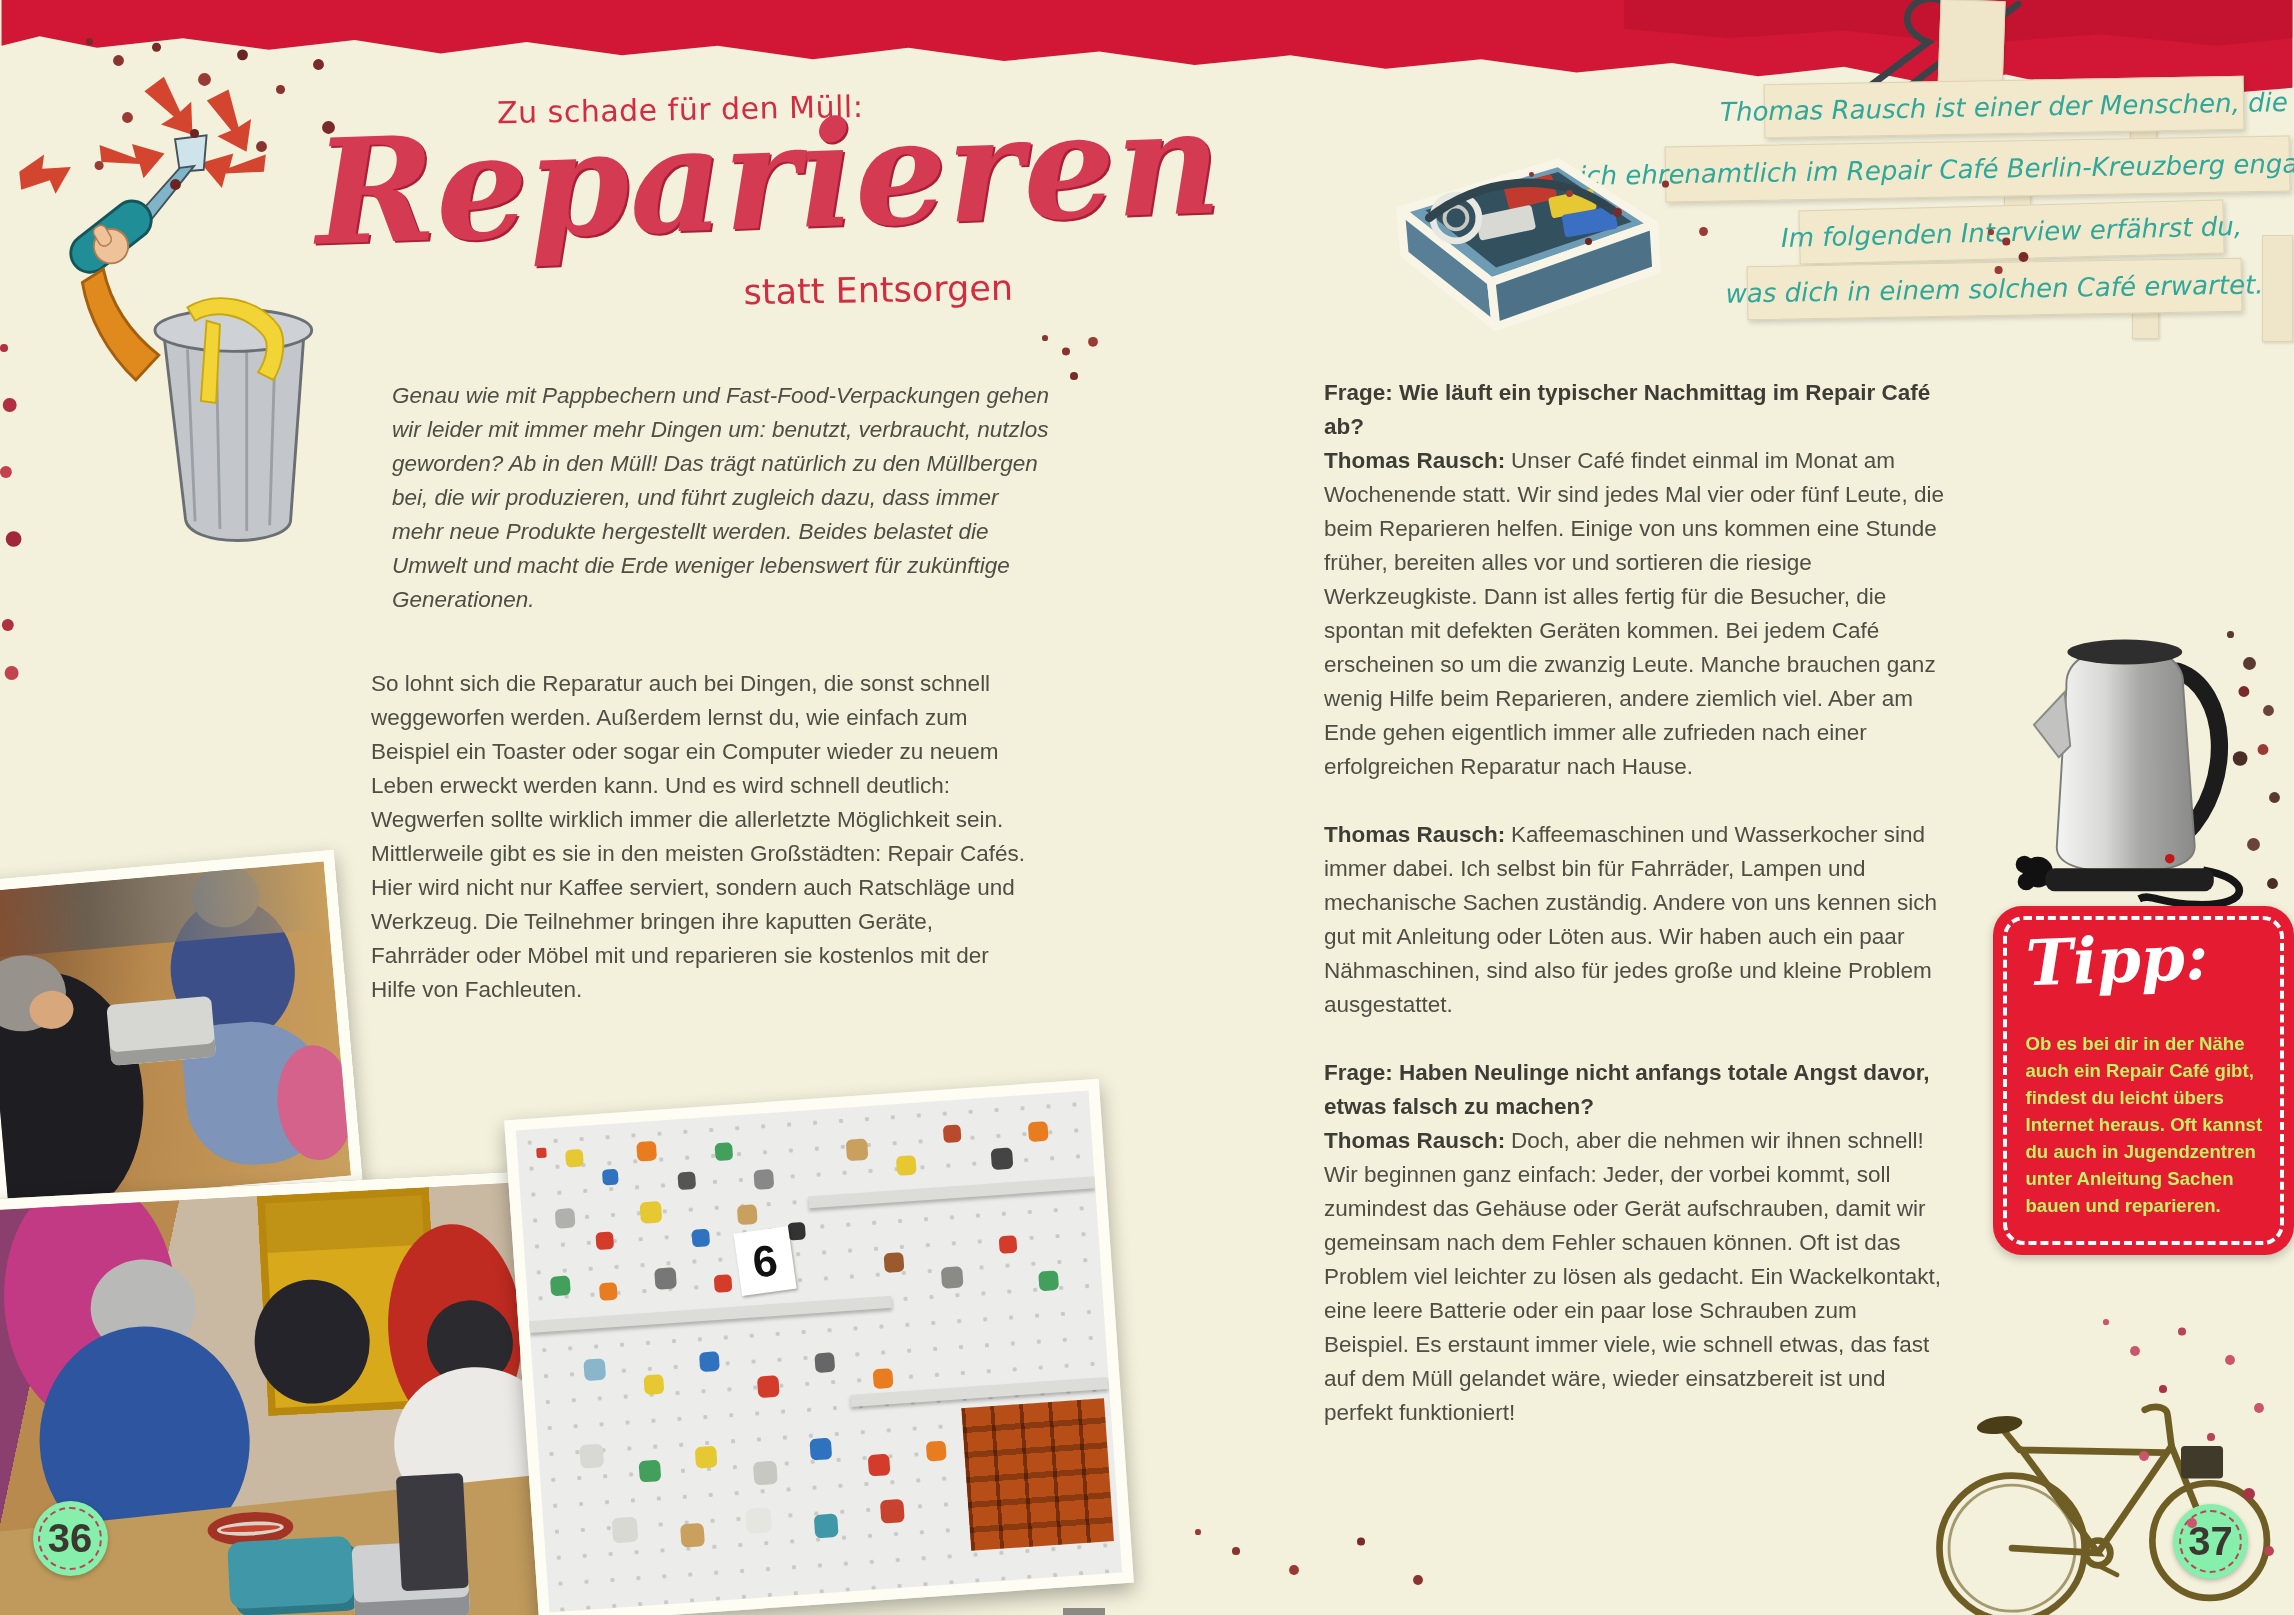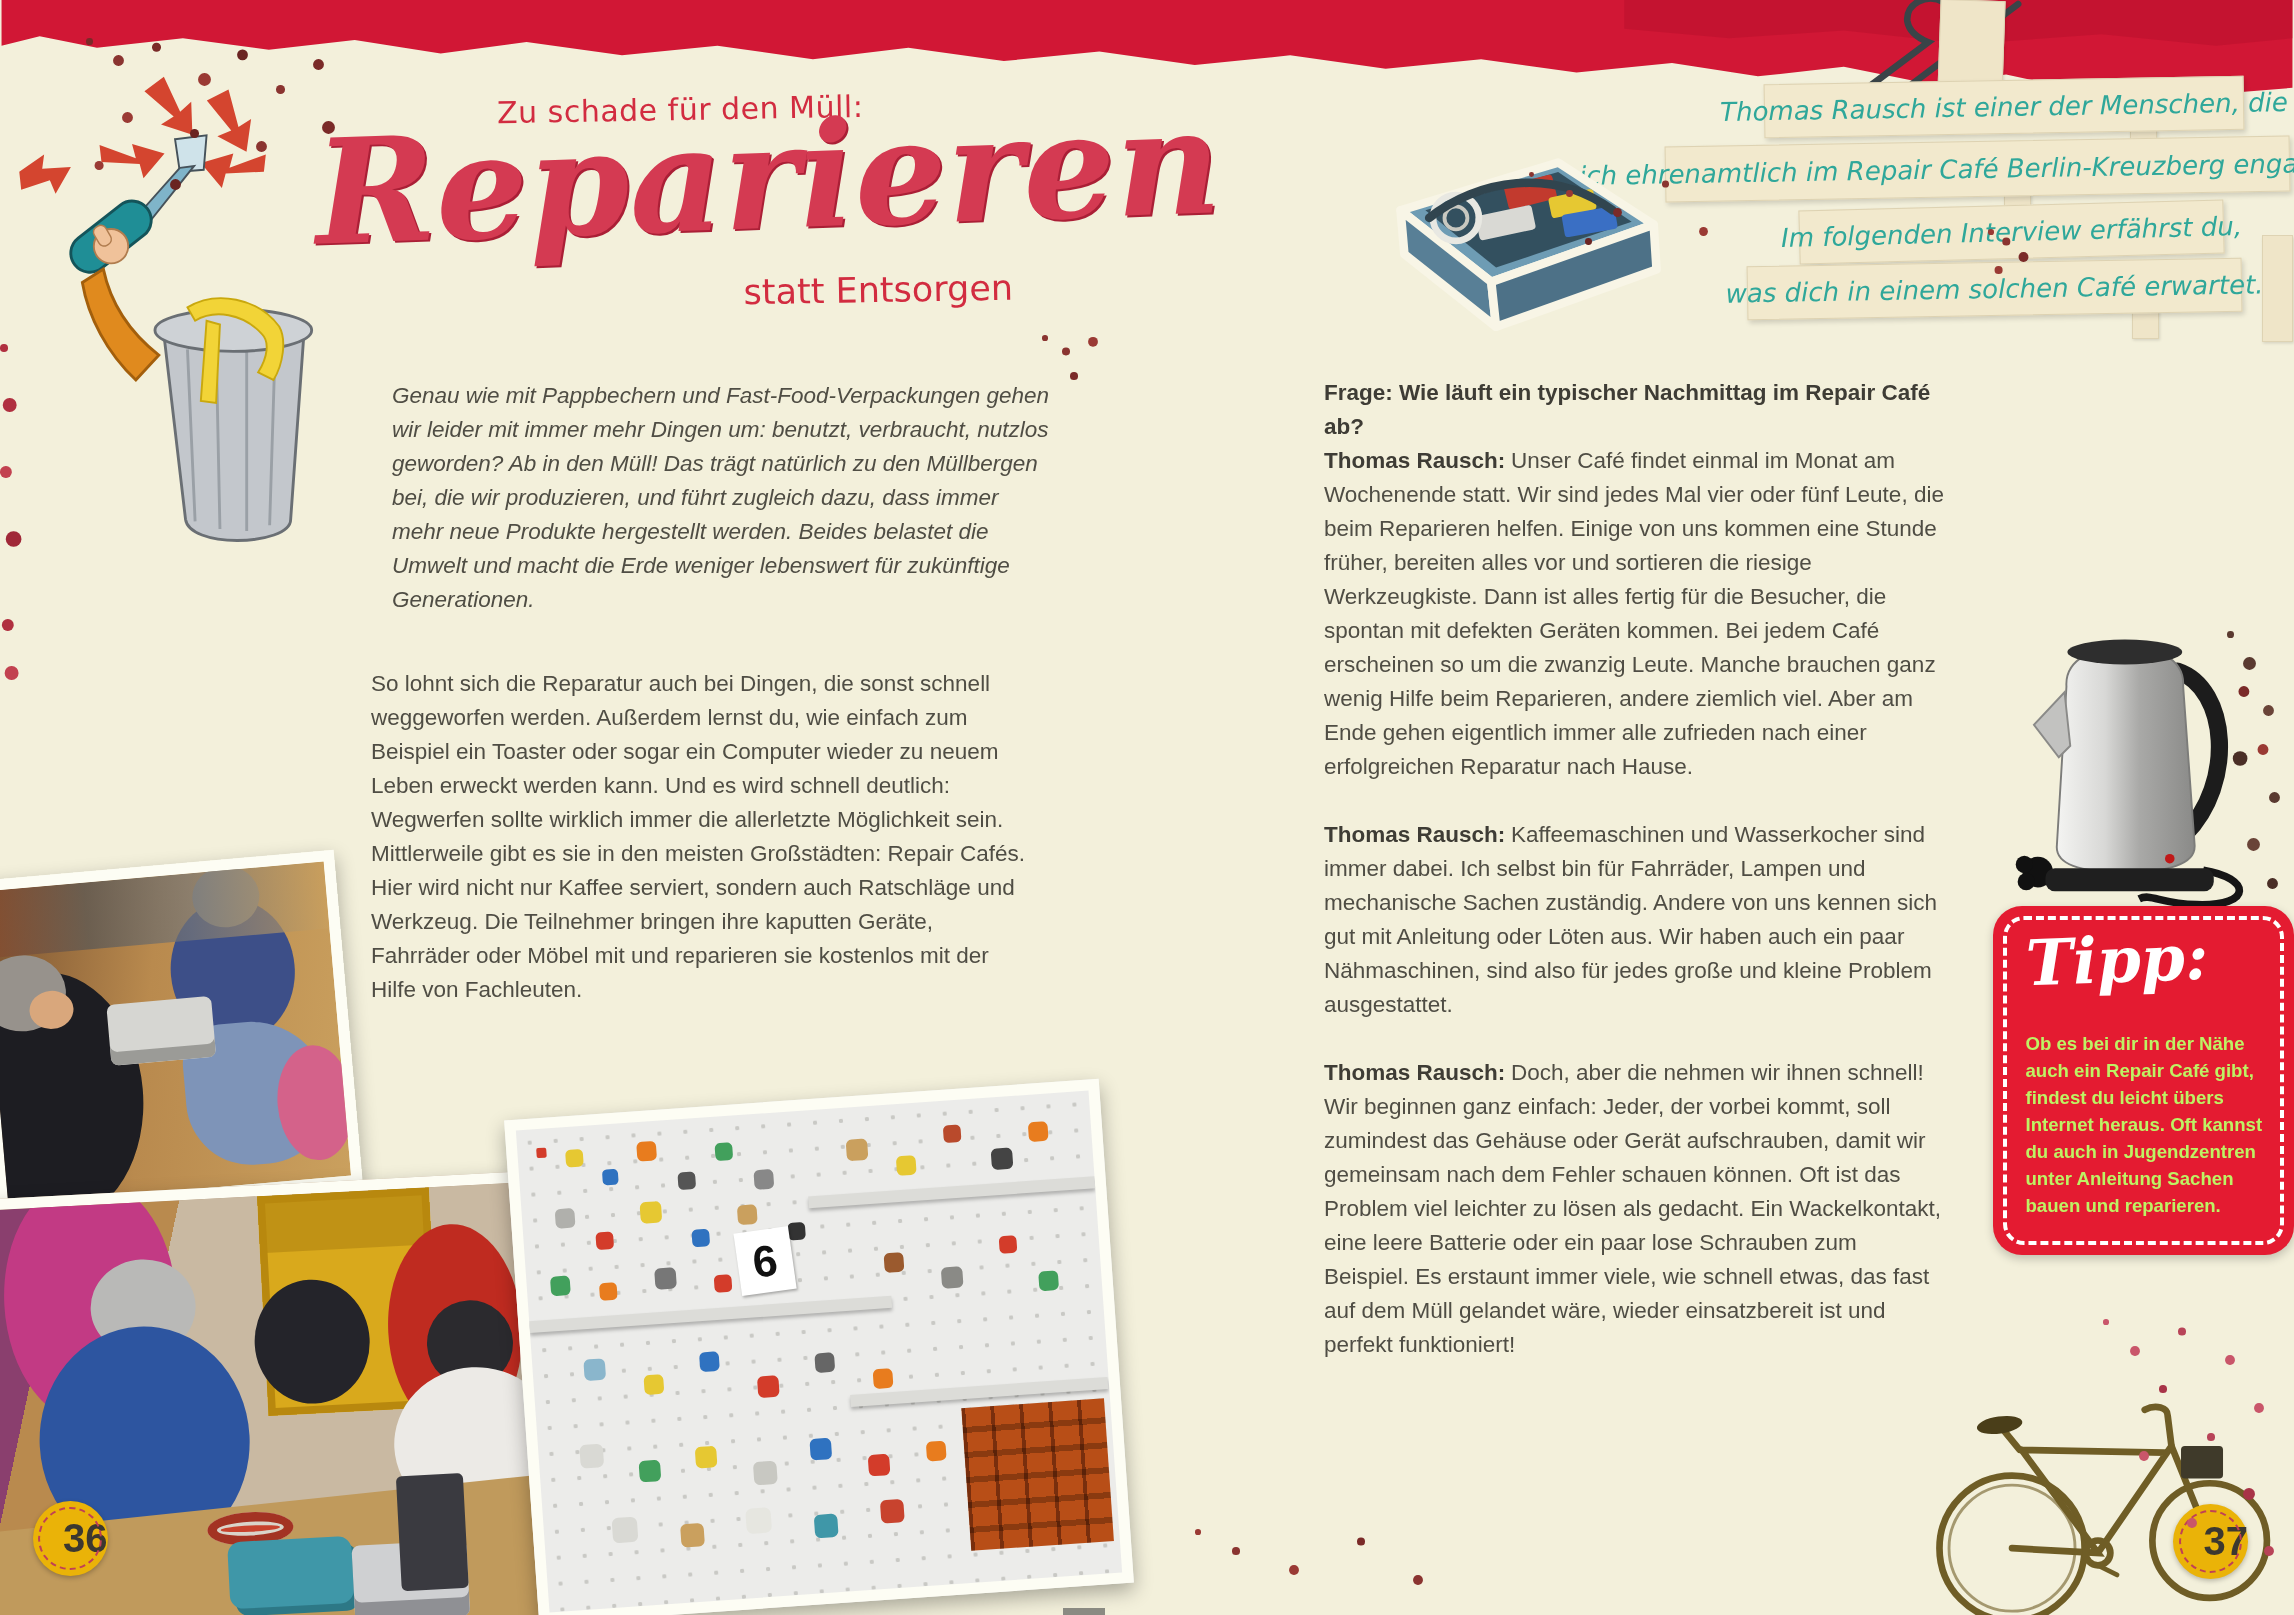--- a/index.html
+++ b/index.html
@@ -34,22 +34,22 @@
   .tapestrip{position:absolute;background:#efe5c8;border:1px solid #ded3b3;box-shadow:1px 1.9px 2.9px rgba(0,0,0,.12);}
   
   .tip-box{position:absolute;left:1993px;top:906px;width:301px;height:349px;background:#e41b31;
            border-radius:29px;box-shadow:0 3.8px 9.6px rgba(0,0,0,.2);}
   .tip-inner{position:absolute;inset:9.6px;border:4.8px dashed #fff;border-radius:21px;}
   .tip-head{position:absolute;left:32.5px;top:17px;font-family:"DejaVu Serif",serif;font-style:italic;
            font-weight:bold;font-size:63px;color:#fff;transform:rotate(-2deg);}
   .tip-body{position:absolute;left:32.5px;top:124px;width:237px;font-size:18.6px;line-height:27px;
            font-weight:bold;color:#bef264;}
   
-  .badge{position:absolute;width:75px;height:75px;border-radius:50%;background:#eab308;
-         display:flex;align-items:center;justify-content:flex-end;font-weight:bold;font-size:40px;color:#3c3830;
+  .badge{position:absolute;width:75px;height:75px;border-radius:50%;background:#86efac;
+         display:flex;align-items:center;justify-content:center;font-weight:bold;font-size:40px;color:#3c3830;
          box-shadow:0 1.9px 5.7px rgba(0,0,0,.25);}
   .badge::before{content:"";position:absolute;inset:5.7px;border:2.9px dashed #c04055;border-radius:50%;}
   
   .photo{position:absolute;border:11.5px solid #fdfdf4;box-shadow:0 7.6px 19px rgba(0,0,0,.3);overflow:hidden;}
   .ph-blob{position:absolute;border-radius:50%;}
   .pegboard{background:#ececea;background-image:radial-gradient(#c9c9c5 1.9px,transparent 2.5px);background-size:26px 26px;}
   .shelf{position:absolute;height:11.5px;background:#dcdcd8;box-shadow:0 2.9px 3.8px rgba(0,0,0,.25);}
   .tool-dots{position:absolute;width:9.6px;height:9.6px;border-radius:1.9px;}
   .bin-rack{position:absolute;right:5.7px;bottom:32.5px;width:143px;height:143px;
       background:repeating-linear-gradient(#b84e17 0 19px,#8a3a10 19px 25px),repeating-linear-gradient(90deg,rgba(60,25,5,.45) 0 3.8px,transparent 3.8px 29px);
@@ -210,20 +210,21 @@
 
   <div class="right-col copy">
     <div class="qa">
       <p class="qhead">Frage: Wie läuft ein typischer Nachmittag im Repair Café ab?</p>
       <p><span class="speaker">Thomas Rausch:</span><span>Unser Café findet einmal im Monat am Wochenende statt. Wir sind jedes Mal vier oder fünf Leute, die beim Reparieren helfen. Einige von uns kommen eine Stunde früher, bereiten alles vor und sortieren die riesige Werkzeugkiste. Dann ist alles fertig für die Besucher, die spontan mit defekten Geräten kommen. Bei jedem Café erscheinen so um die zwanzig Leute. Manche brauchen ganz wenig Hilfe beim Reparieren, andere ziemlich viel. Aber am Ende gehen eigentlich immer alle zufrieden nach einer erfolgreichen Reparatur nach Hause.</span></p>
     </div>
     <div class="qa">
       <p><span class="speaker">Thomas Rausch:</span><span>Kaffeemaschinen und Wasserkocher sind immer dabei. Ich selbst bin für Fahrräder, Lampen und mechanische Sachen zuständig. Andere von uns kennen sich gut mit Anleitung oder Löten aus. Wir haben auch ein paar Nähmaschinen, sind also für jedes große und kleine Problem ausgestattet.</span></p>
     </div>
     <div class="qa">
+      <p class="qhead">Frage: Haben Neulinge nicht anfangs totale Angst davor, etwas falsch zu machen?</p>
       <p><span class="speaker">Thomas Rausch:</span><span>Doch, aber die nehmen wir ihnen schnell! Wir beginnen ganz einfach: Jeder, der vorbei kommt, soll zumindest das Gehäuse oder Gerät aufschrauben, damit wir gemeinsam nach dem Fehler schauen können. Oft ist das Problem viel leichter zu lösen als gedacht. Ein Wackelkontakt, eine leere Batterie oder ein paar lose Schrauben zum Beispiel. Es erstaunt immer viele, wie schnell etwas, das fast auf dem Müll gelandet wäre, wieder einsatzbereit ist und perfekt funktioniert!</span></p>
     </div>
   </div>
 
   <svg style="position:absolute;left:2007px;top:631px;" width="249" height="287" viewBox="0 0 260 300">
     <defs>
       <linearGradient id="steel" x1="0" x2="1">
         <stop offset="0" stop-color="#f4f4f2"></stop>
           <stop offset=".35" stop-color="#d8d8d6"></stop>
         <stop offset=".6" stop-color="#a9a9a7"></stop>

